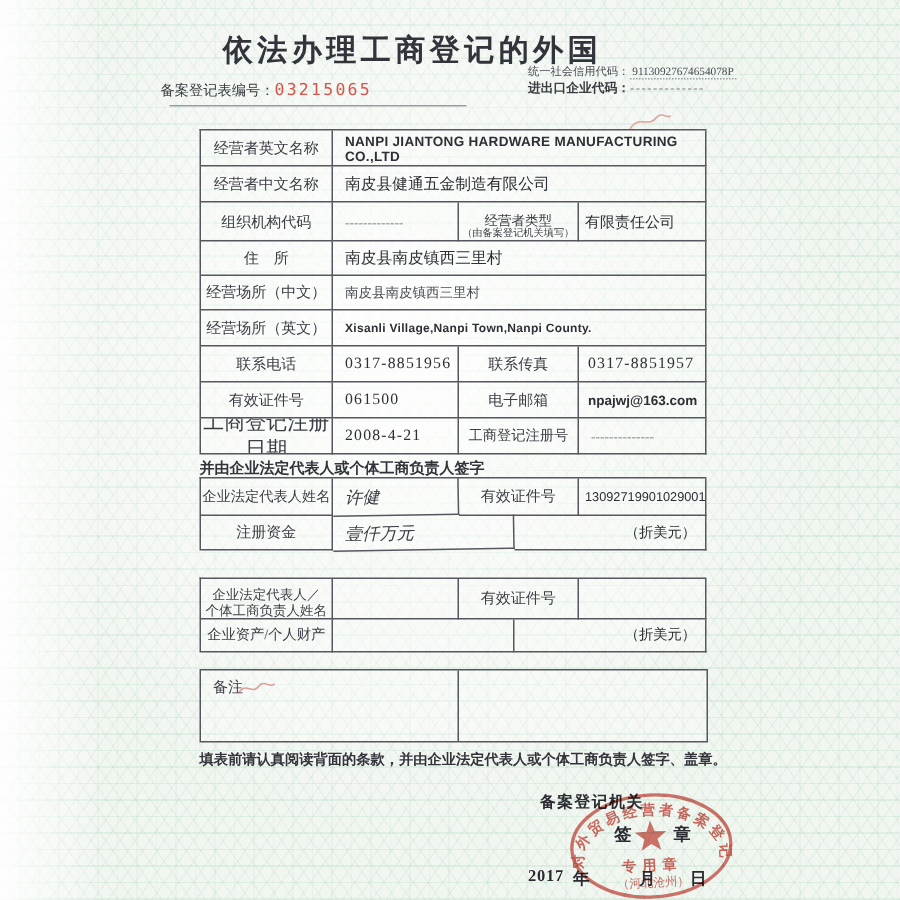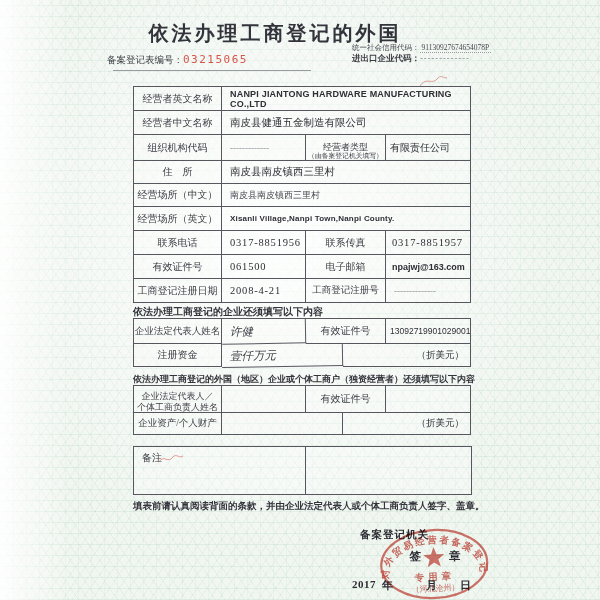--- a/index.html
+++ b/index.html
@@ -116,44 +116,43 @@
       <div class="fc lab c3">联系传真</div>
       <div class="fc val c4 vnum" style="padding-left:6px">0317-8851957</div>
     </div>
     <div class="frow" style="height:24px">
       <div class="fc lab c1">有效证件号</div>
       <div class="fc val c2 vnum">061500</div>
       <div class="fc lab c3">电子邮箱</div>
       <div class="fc val c4 vmail" style="padding-left:6px">npajwj@163.com</div>
     </div>
     <div class="frow" style="height:24px">
-      <div class="fc lab c1" style="font-size:10px">工商登记注册日期</div>
+      <div class="fc lab c1" style="font-size:14px">工商登记注册日期</div>
       <div class="fc val c2 vnum">2008-4-21</div>
       <div class="fc lab c3" style="font-size:9.5px">工商登记注册号</div>
       <div class="fc val c4 vdash">--------------</div>
     </div>
   </div>
 
-  <div class="abs sech" style="top:305px">依法办理工商登记的企业还须填写以下内容</div>
+  <div class="abs sech" style="top:305px">并由企业法定代表人或个体工商负责人签字</div>
 
   <div class="abs tbl" style="top:318px">
     <div class="frow" style="height:25px">
       <div class="fc lab c1" style="font-size:9.5px">企业法定代表人姓名</div>
       <div class="fc val c2 vhand">许健</div>
       <div class="fc lab c3">有效证件号</div>
       <div class="fc val c4 vid" style="padding-left:4px">130927199010290013</div>
     </div>
     <div class="frow" style="height:23px">
       <div class="fc lab c1">注册资金</div>
       <div class="fc val mid vhand">壹仟万元</div>
       <div class="fc val rt" style="font-size:9.5px">（折美元）</div>
     </div>
   </div>
 
-  <div class="abs sech small" style="top:373px">依法办理工商登记的外国（地区）企业或个体工商户（独资经营者）还须填写以下内容</div>
 
   <div class="abs tbl" style="top:385px">
     <div class="frow" style="height:27px">
       <div class="fc lab lab2 c1">
         <span style="font-size:9px">企业法定代表人／</span>
         <span style="font-size:9px">个体工商负责人姓名</span>
       </div>
       <div class="fc val c2"></div>
       <div class="fc lab c3">有效证件号</div>
       <div class="fc val c4"></div>

